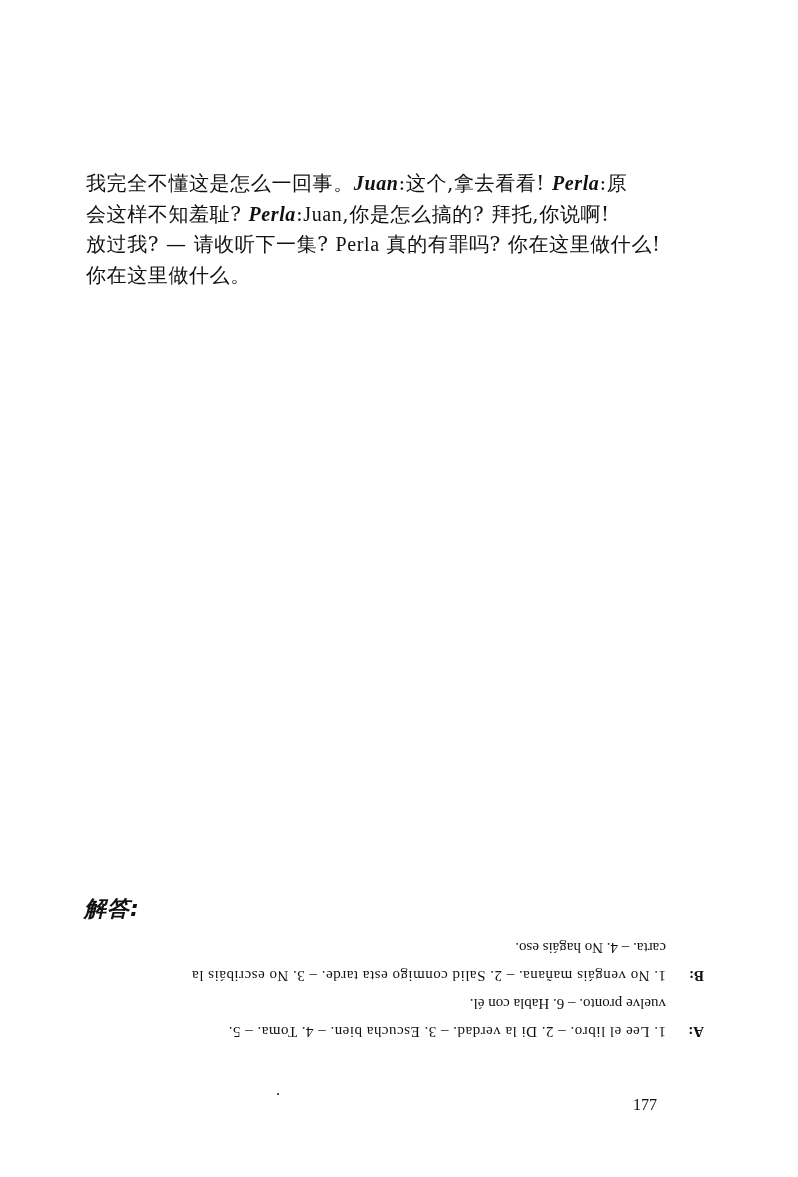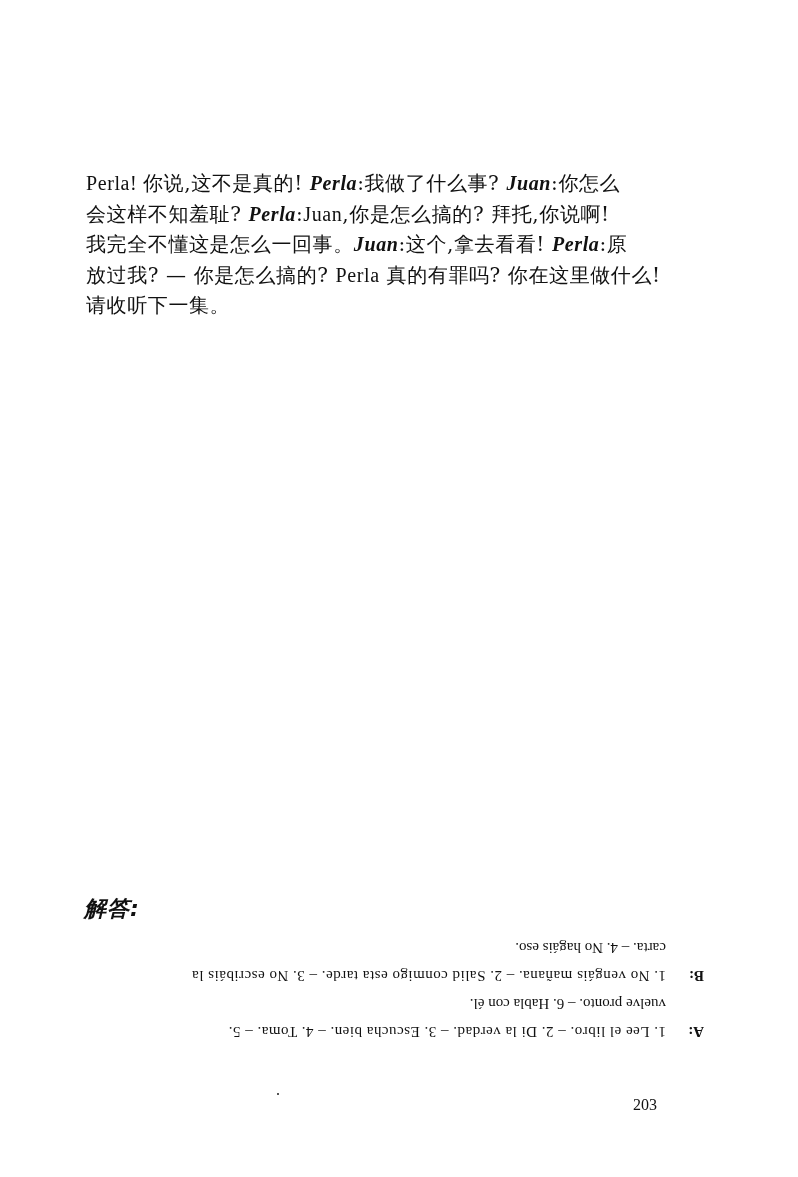--- a/index.html
+++ b/index.html
@@ -90,36 +90,35 @@
       top: 1093px;
       width: 2px;
       height: 2px;
       background: #555;
     }
   </style>
 </head>
 <body>
 
 <div class="body-text">
-  <span class="line"><span class="lat">Perla! </span><span>你说,这不是真的! </span><span class="it">Perla</span><span>:我做了什么事? </span><span class="it">Juan</span><span>:你怎么</span></span>
+  <span class="line"><span>我完全不懂这是怎么一回事。</span><span class="it">Juan</span><span>:这个,拿去看看! </span><span class="it">Perla</span><span>:原</span></span>
   <span class="line"><span>会这样不知羞耻? </span><span class="it">Perla</span><span>:</span><span class="lat">Juan</span><span>,你是怎么搞的? 拜托,你说啊!</span></span>
-  <span class="line"><span>我完全不懂这是怎么一回事。</span><span class="it">Juan</span><span>:这个,拿去看看! </span><span class="it">Perla</span><span>:原</span></span>
-  <span class="line"><span>放过我? — 你是怎么搞的? </span><span class="lat">Perla</span><span> 真的有罪吗? 你在这里做什么!</span></span>
-  <span class="line"><span>请收听下一集。</span></span>
+  <span class="line"><span>放过我? — 请收听下一集? </span><span class="lat">Perla</span><span> 真的有罪吗? 你在这里做什么!</span></span>
+  <span class="line"><span>你在这里做什么。</span></span>
 </div>
 
 <div class="answers-heading">解答:</div>
 
 <div class="answers-rotated">
   <div class="ans-row">
     <span class="ans-label">A:</span>
     <span class="ans-text">1. Lee el libro.  – 2. Di la verdad.  – 3. Escucha bien.  – 4. Toma.  – 5.</span>
   </div>
   <div class="ans-cont">vuelve pronto.  – 6. Habla con él.</div>
   <div class="ans-row">
     <span class="ans-label">B:</span>
     <span class="ans-text">1. No vengáis mañana.  – 2. Salid conmigo esta tarde.  – 3. No escribáis la</span>
   </div>
   <div class="ans-cont">carta.  – 4. No hagáis eso.</div>
 </div>
 
 <div class="speck"></div>
-<div class="page-number">203</div>
+<div class="page-number">177</div>
 
 </body></html>

